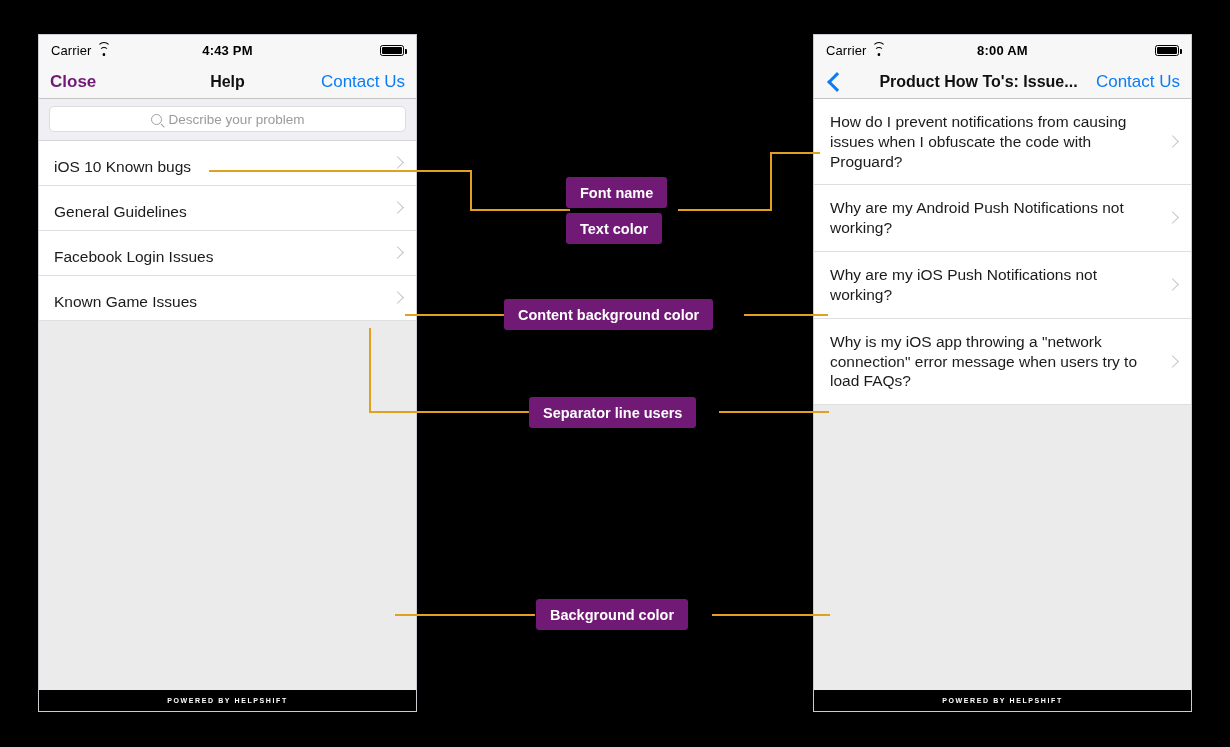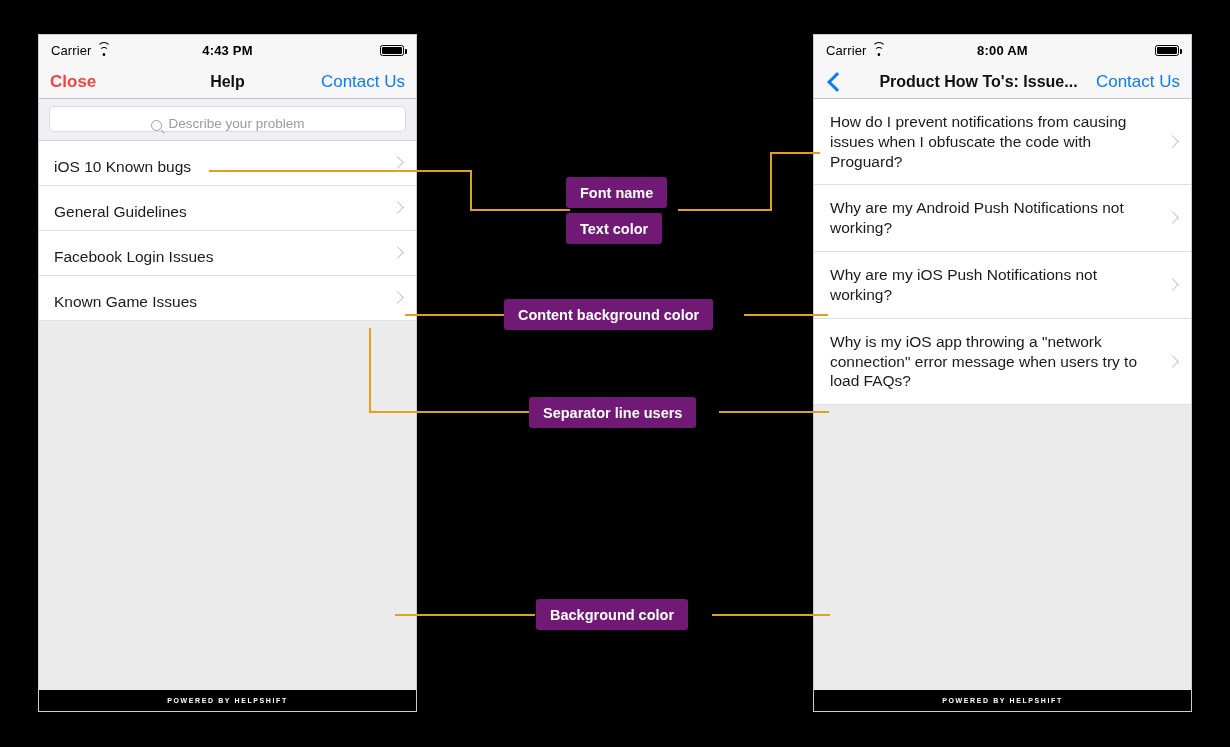--- a/index.html
+++ b/index.html
@@ -58,21 +58,21 @@
   
   .navbar {
     position: relative;
     height: 34px;
     background: #f7f7f7;
     border-bottom: 1px solid #c3c3c5;
     display:flex; align-items:center;
     padding: 0 11px;
     flex: 0 0 auto;
   }
-  .nav-left-btn { color:#ef4444; font-size:17px; font-weight:600; cursor:pointer; white-space:nowrap; }
+  .nav-left-btn { color:#701a75; font-size:17px; font-weight:600; cursor:pointer; white-space:nowrap; }
   .nav-right-btn { color:#0b7cf5; font-size:17px; font-weight:400; margin-left:auto; white-space:nowrap; cursor:pointer; }
   .nav-title {
     position:absolute; left:0; right:0; text-align:center;
     font-size:16px; font-weight:bold; color:#111;
     pointer-events:none;
   }
   #phone-right .nav-title { left: 0; right: 0; padding-right: 48px; }
   .back-chevron {
     width: 16px; height: 22px; position: relative; cursor:pointer; display:block;
   }
@@ -84,21 +84,21 @@
   }
 
   
   .search-wrap {
     background:#efeff4; padding: 7px 10px 8px 10px;
     border-bottom:1px solid #d4d4d6;
     flex:0 0 auto;
   }
   .search-field {
     height:26px; background:#fff; border:1px solid #dcdcdf; border-radius:5px;
-    display:flex; align-items:flex-end; justify-content:center; gap:7px;
+    display:flex; align-items:center; justify-content:center; gap:7px;
     color:#9a9a9f; font-size:13.5px;
   }
   .mag {
     width:11px; height:11px; border:1.4px solid #a0a0a5; border-radius:50%;
     position:relative; display:inline-block;
   }
   .mag::after{ content:""; position:absolute; right:-4px; bottom:-2.5px; width:5px; height:1.4px; background:#a0a0a5; transform:rotate(45deg);}
 
   
   .content { background:#ffffff; flex:0 0 auto; }

